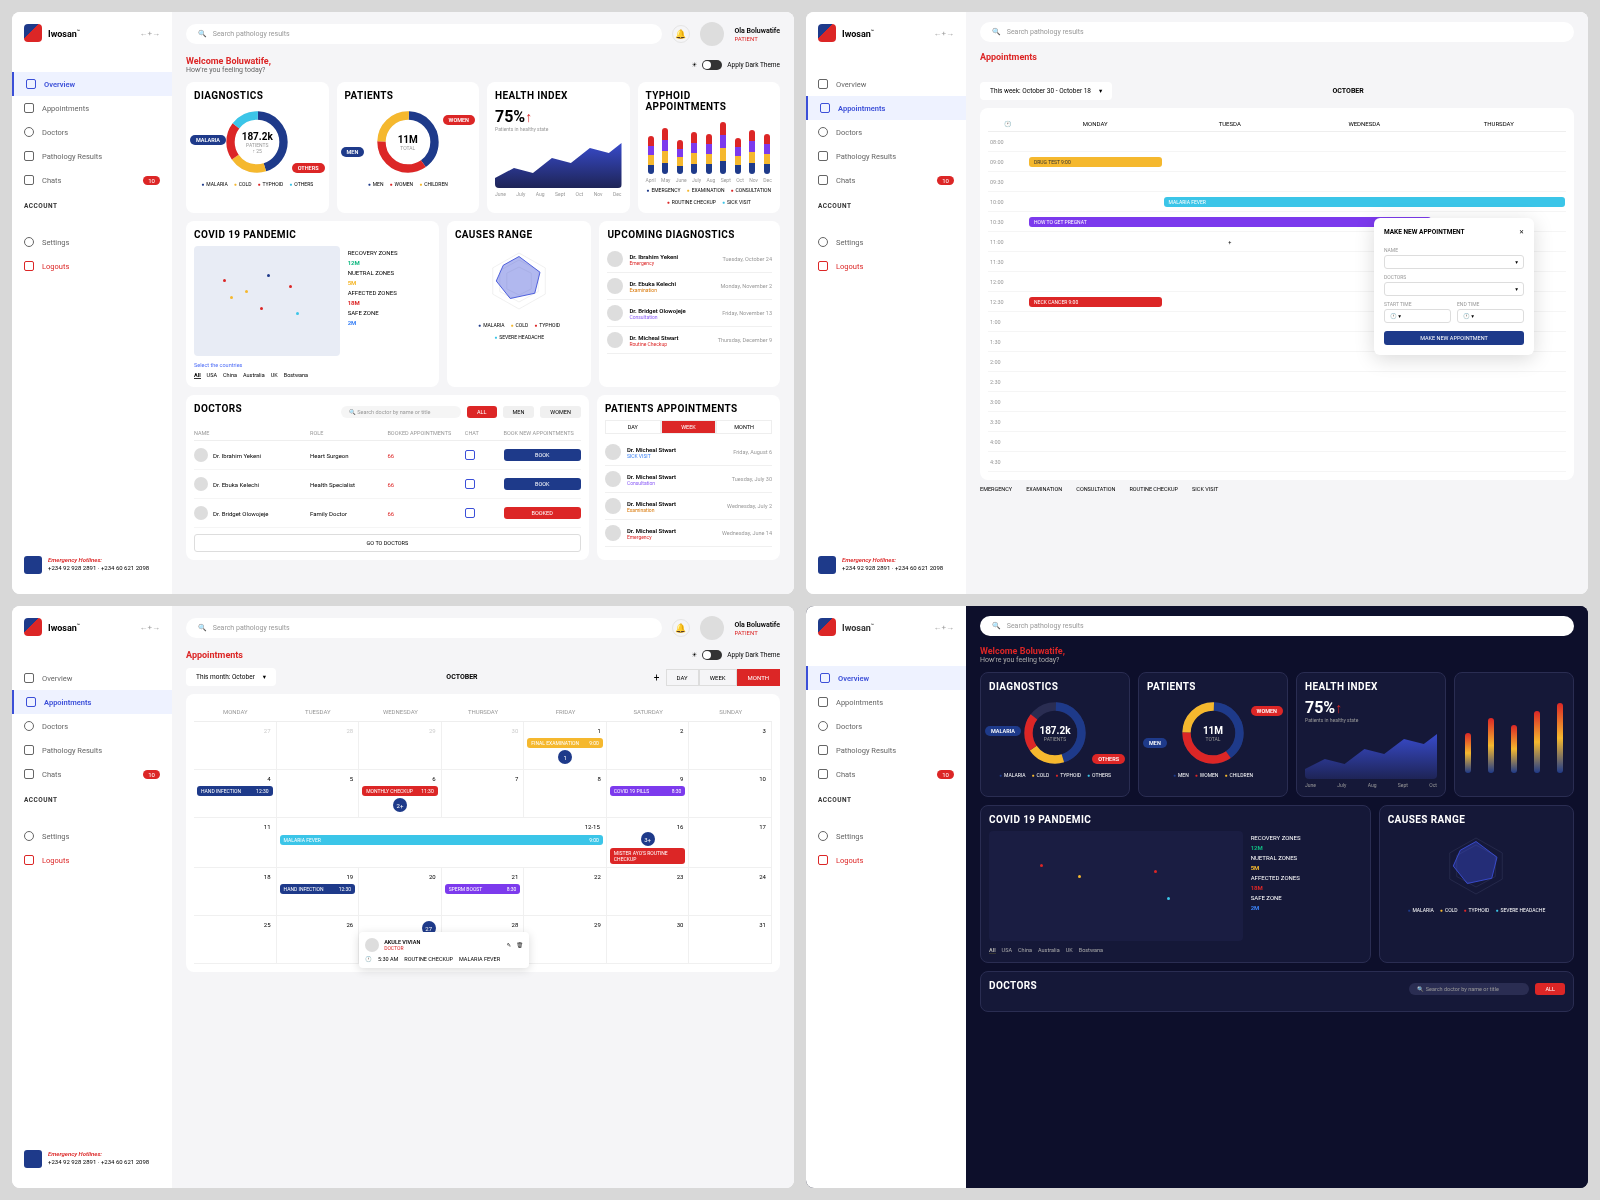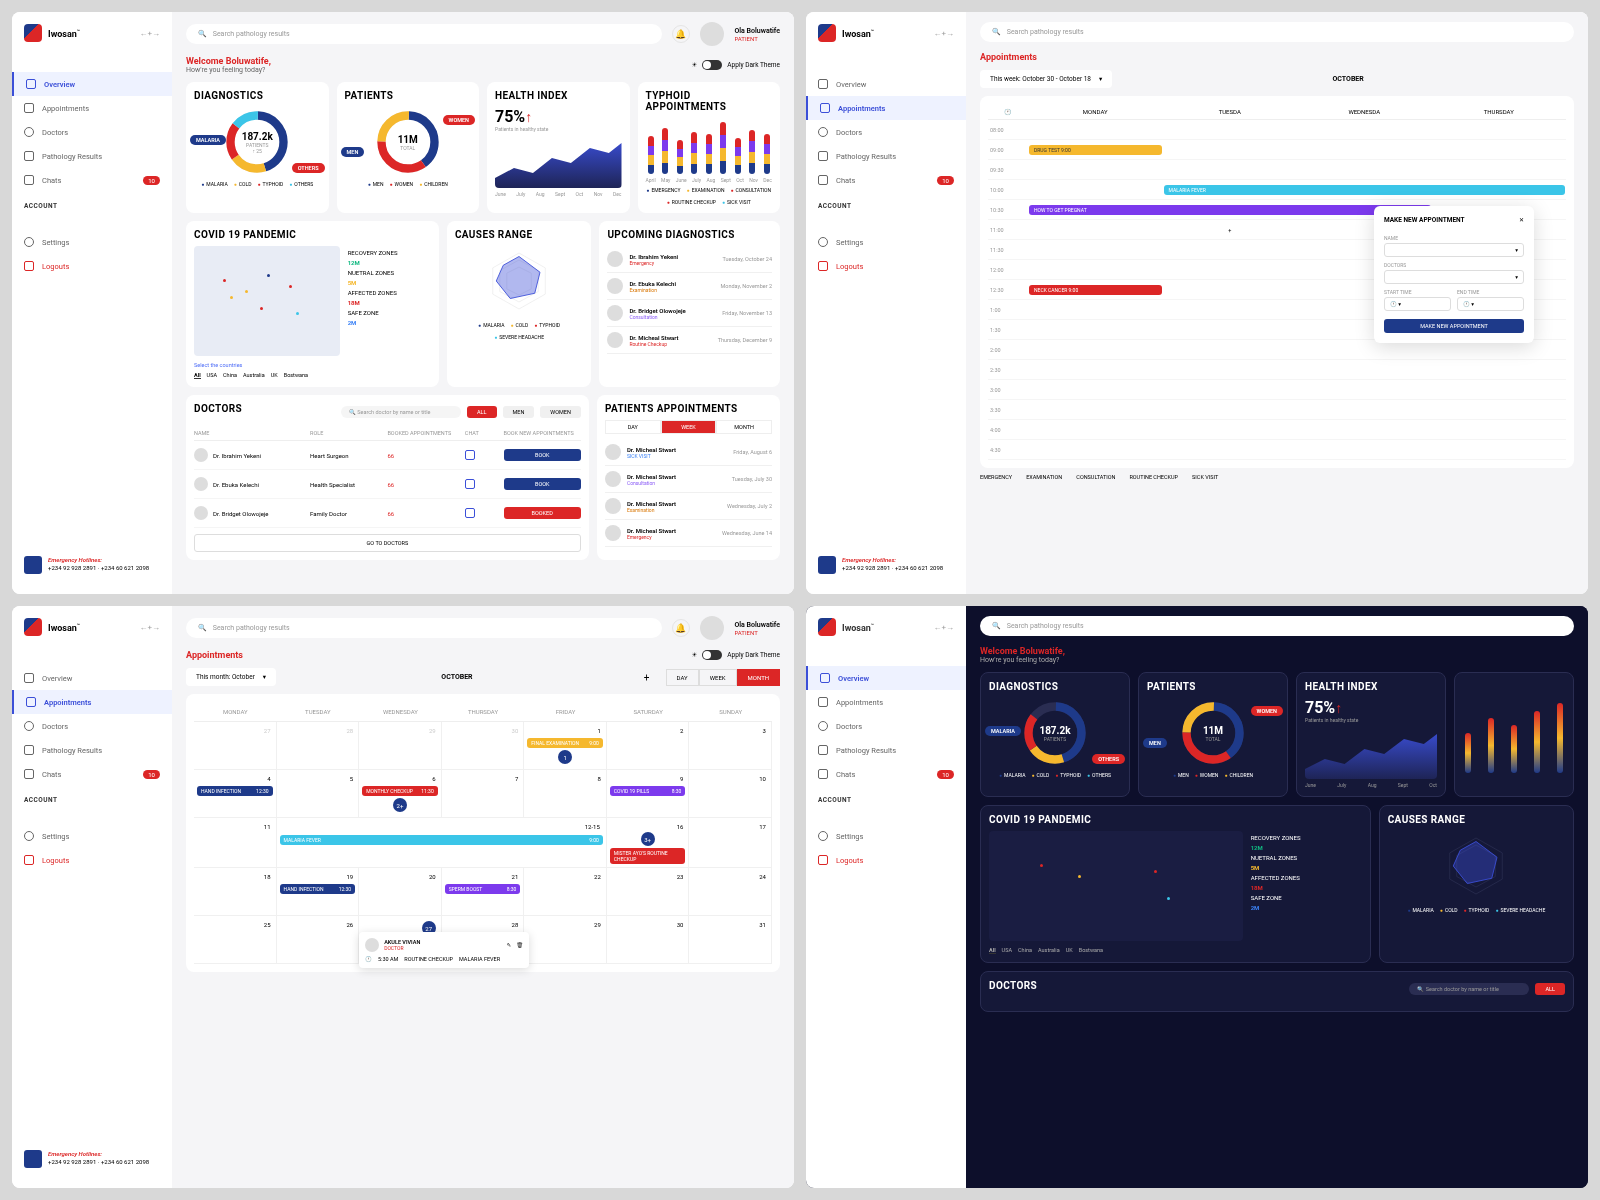--- a/index.html
+++ b/index.html
@@ -615,21 +615,21 @@
           <div class="hotline-title">Emergency Hotlines:</div>
           <div>+234 92 928 2891 · +234 60 621 2098</div>
         </div>
       </div>
   </div>
   <div class="main" style="position:relative;">
     <div class="topbar">
         <div class="search">🔍 <span>Search pathology results</span></div>
       </div>
     <div class="appt-title">Appointments</div>
-    <div style="display:flex;gap:10px;margin-top:8px;align-items:center;">
+    <div style="display:flex;gap:10px;margin-top:20px;align-items:center;">
       <div class="range-select">
           <span>This week: October 30 - October 18</span> 
           <span>▾</span>
         </div>
       <div style="flex:1;text-align:center;font-size:7px;font-weight:700;">OCTOBER</div>
     </div>
     <div class="cal-wrap" style="position:relative;">
       <div class="cal-head">
           <span>🕐</span>
           <span>MONDAY</span>
@@ -840,21 +840,21 @@
         <div class="avatar"></div>
         <div>
           <div class="user-name">Ola Boluwatife</div>
           <div class="user-role">PATIENT</div>
         </div>
       </div>
     <div style="display:flex;align-items:center;">
       <div class="appt-title">Appointments</div>
       <div class="theme-toggle">☀ <div class="toggle-pill"></div> <span>Apply Dark Theme</span></div>
     </div>
-    <div style="display:flex;gap:10px;margin-top:8px;align-items:center;">
+    <div style="display:flex;margin-top:8px;align-items:center;">
       <div class="range-select"><span>This month: October</span> ▾</div>
       <div style="flex:1;text-align:center;font-size:7px;font-weight:700;">OCTOBER</div>
       <span style="font-size:10px;padding:0 6px;">+</span>
       <div class="view-tabs">
           <div class="view-tab">DAY</div>
           <div class="view-tab">WEEK</div>
           <div class="view-tab active">MONTH</div>
         </div>
     </div>
     <div class="mcal" style="margin-top:8px;position:relative;">

